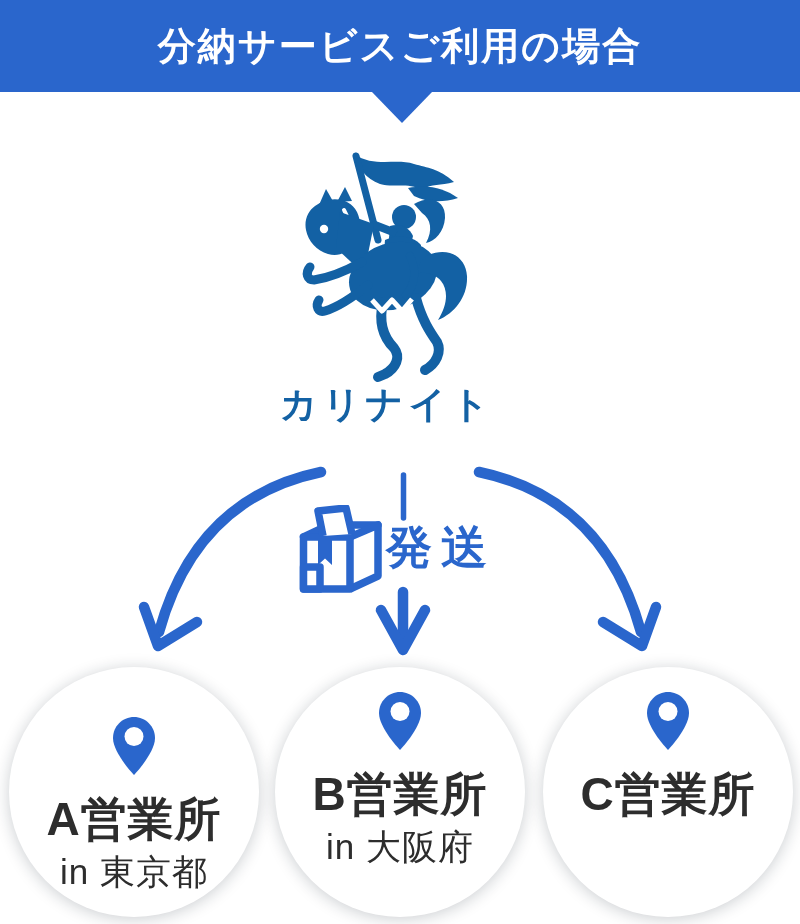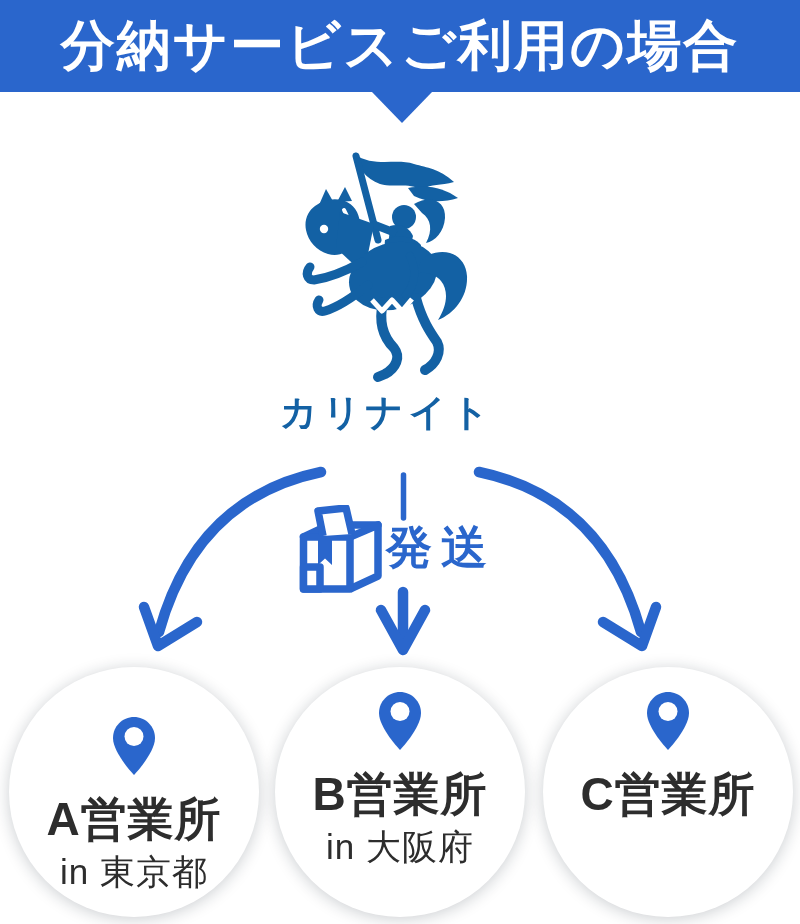--- a/index.html
+++ b/index.html
@@ -12,31 +12,31 @@
   .stage{
     position:relative;width:800px;height:924px;background:#ffffff;
     overflow:hidden;font-family:"Liberation Sans","DejaVu Sans",sans-serif;
   }
   
   .banner{
     position:absolute;left:0;top:0;width:800px;height:92px;
     background:var(--primary);display:flex;align-items:center;justify-content:center;
   }
   .banner-title{
-    color:var(--heading_text);font-size:54px;font-weight:bold;letter-spacing:2px;white-space:nowrap;
+    color:var(--heading_text);font-size:38px;font-weight:bold;letter-spacing:2px;white-space:nowrap;
   }
   .banner-pointer{
     position:absolute;left:372px;top:92px;width:0;height:0;
     border-left:30px solid transparent;border-right:30px solid transparent;
     border-top:31px solid var(--primary);
   }
   
   .sender-logo{position:absolute;left:292px;top:152px;width:180px;height:238px;}
   .sender-name{
-    position:absolute;left:0;top:388px;width:774px;text-align:center;
+    position:absolute;left:0;top:380px;width:774px;text-align:center;
     color:var(--logo);font-size:37px;font-weight:bold;letter-spacing:5px;
   }
   
   .overlay{position:absolute;left:0;top:0;width:800px;height:924px;pointer-events:none;}
   
   .package-icon{position:absolute;left:290px;top:505px;width:100px;height:95px;}
   .shipping-label{
     position:absolute;left:386px;top:522px;color:var(--primary);
     font-size:46px;font-weight:bold;letter-spacing:9px;white-space:nowrap;line-height:1.1;
   }

